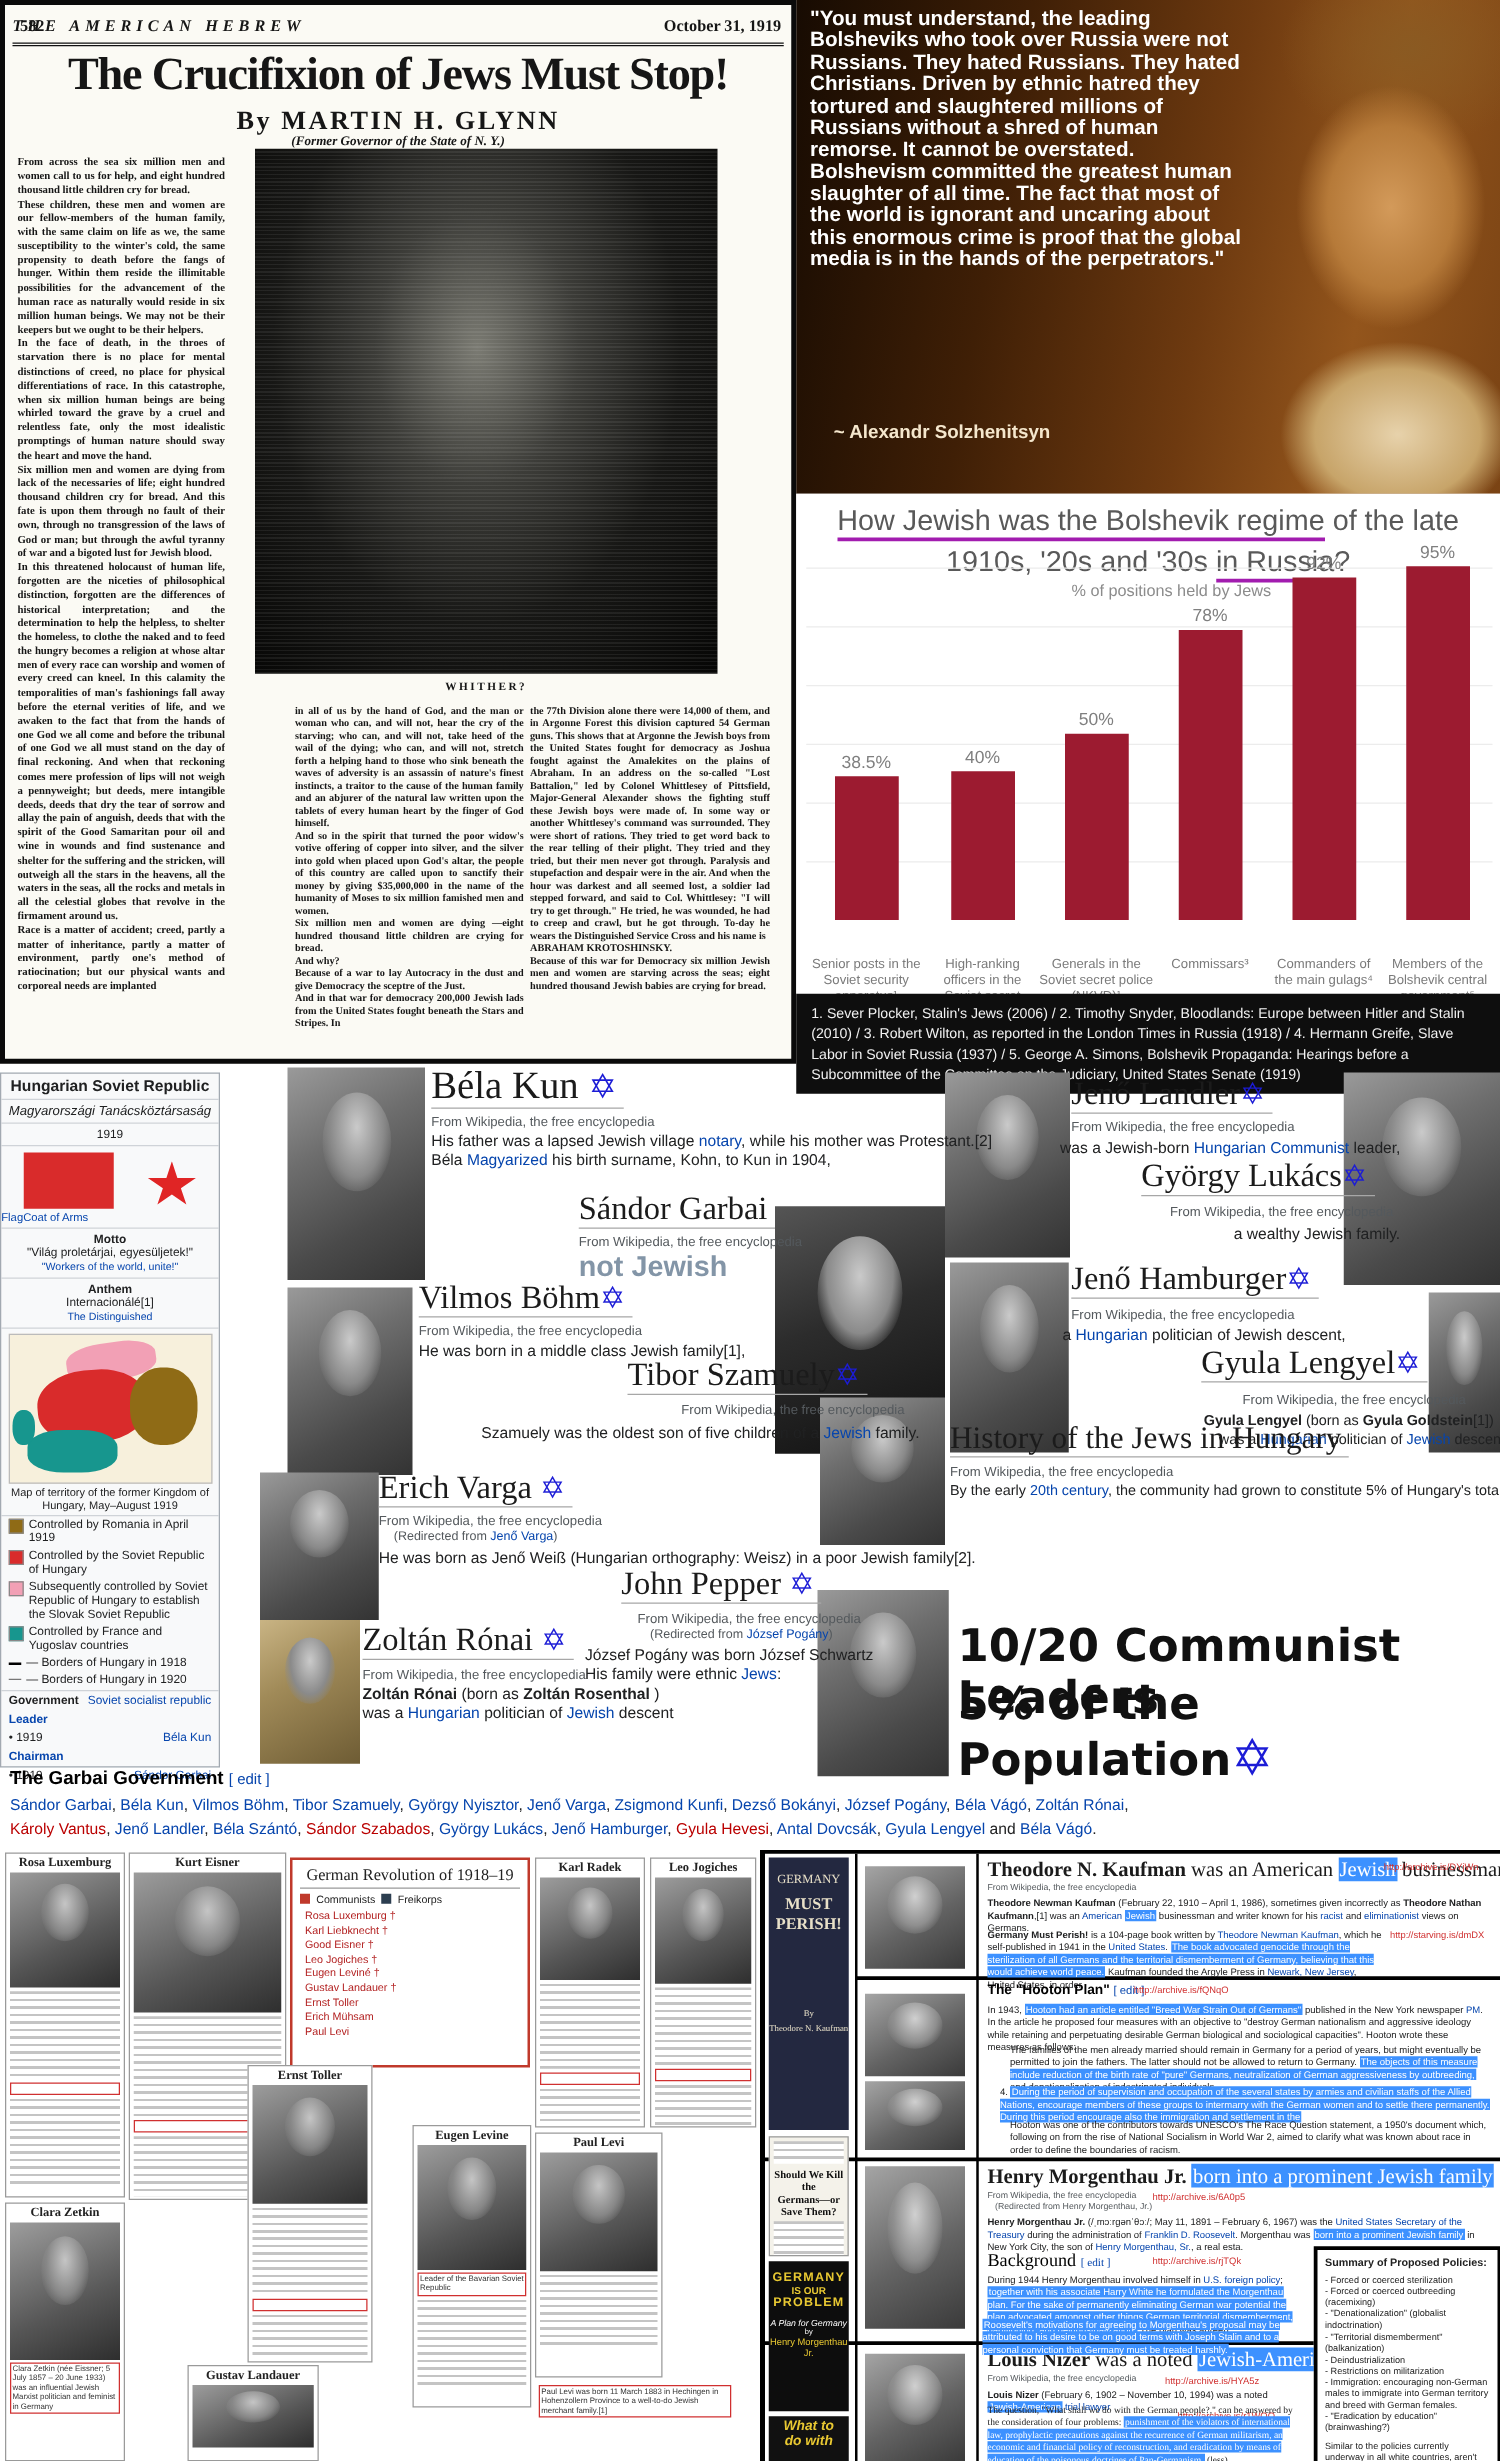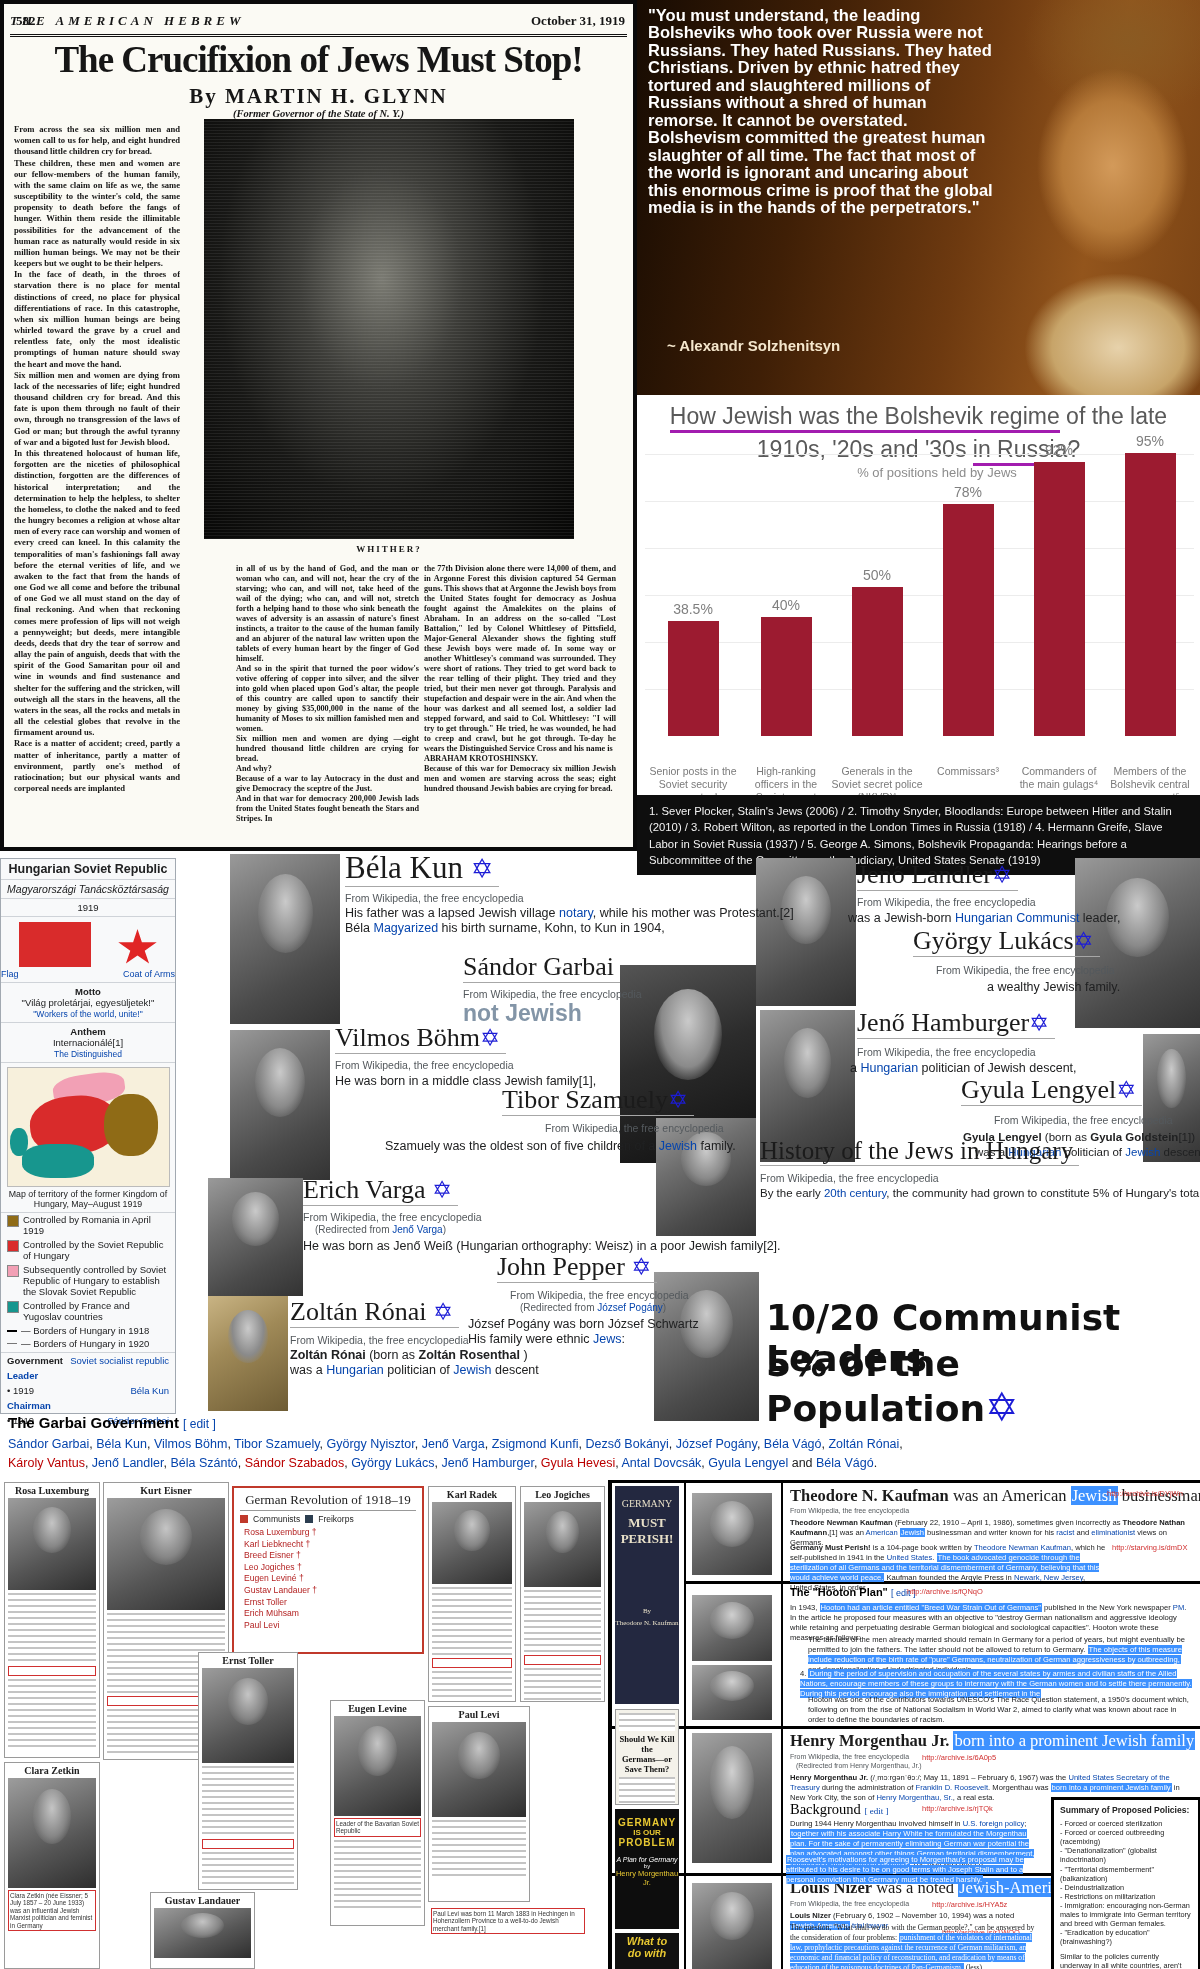--- a/index.html
+++ b/index.html
@@ -56,21 +56,21 @@
       box-sizing:border-box;padding:8px 12px;font-size:11.3px;line-height:1.45;}
 
   
   #ib{left:0;top:858px;width:176px;height:556px;background:#f8f9fa;border:1px solid #a2a9b1;
       box-sizing:border-box;font-size:9.5px;color:#202122;}
   .ib-row{border-bottom:1px solid #cfd3d8;padding:3px 4px;text-align:center;}
   #ib-flags{display:flex;justify-content:space-around;align-items:flex-end;padding:5px 4px 1px;}
   #ib-flag{width:72px;height:45px;background:#d92b2b;}
   #ib-star{width:40px;height:38px;background:#e02525;
       clip-path:polygon(50% 0%,61% 35%,98% 35%,68% 57%,79% 91%,50% 70%,21% 91%,32% 57%,2% 35%,39% 35%);}
-  .ib-caplinks{display:flex;justify-content:space-between;color:#0645ad;font-size:9px;padding:1px 0 3px;border-bottom:1px solid #cfd3d8;}
+  .ib-caplinks{display:flex;justify-content:flex-start;color:#0645ad;font-size:9px;padding:1px 0 3px;border-bottom:1px solid #cfd3d8;}
   #ib-map{position:relative;margin:4px auto 2px;width:161px;height:118px;background:#f7f0dc;border:1px solid #bbb;overflow:hidden;}
   .blob{position:absolute;}
   .leg{display:flex;gap:4px;padding:1px 6px;text-align:left;line-height:1.2;}
   .sw{flex:0 0 10px;height:10px;margin-top:1px;border:1px solid #888;}
   .ib-gov{display:flex;justify-content:space-between;padding:2px 6px;text-align:left;}
   .ib-gov .k{font-weight:bold;}
   .bluetxt{color:#0645ad;}
 
   
   .wh{position:absolute;font-family:"Liberation Serif",serif;color:#1b1b1b;border-bottom:1px solid #a7a7a7;
@@ -364,21 +364,21 @@
     <div class="t">German Revolution of 1918–19</div>
     <div class="lg">
       <i style="background:#c0392b;"></i>
         <span>Communists</span>
       <i style="background:#2c3e50;"></i>
         <span>Freikorps</span>
     </div>
     <ul id="gr-names">
         <li>Rosa Luxemburg †</li>
         <li>Karl Liebknecht †</li>
-        <li>Breed Eisner †</li>
+        <li>Good Eisner †</li>
         <li>Leo Jogiches †</li>
         <li>Eugen Leviné †</li>
         <li>Gustav Landauer †</li>
         <li>Ernst Toller</li>
         <li>Erich Mühsam</li>
         <li>Paul Levi</li>
       </ul>
   </div>
   <div class="grc" style="left:520px;top:1486px;width:85px;height:216px;">
     <div class="nm">Leo Jogiches</div>

